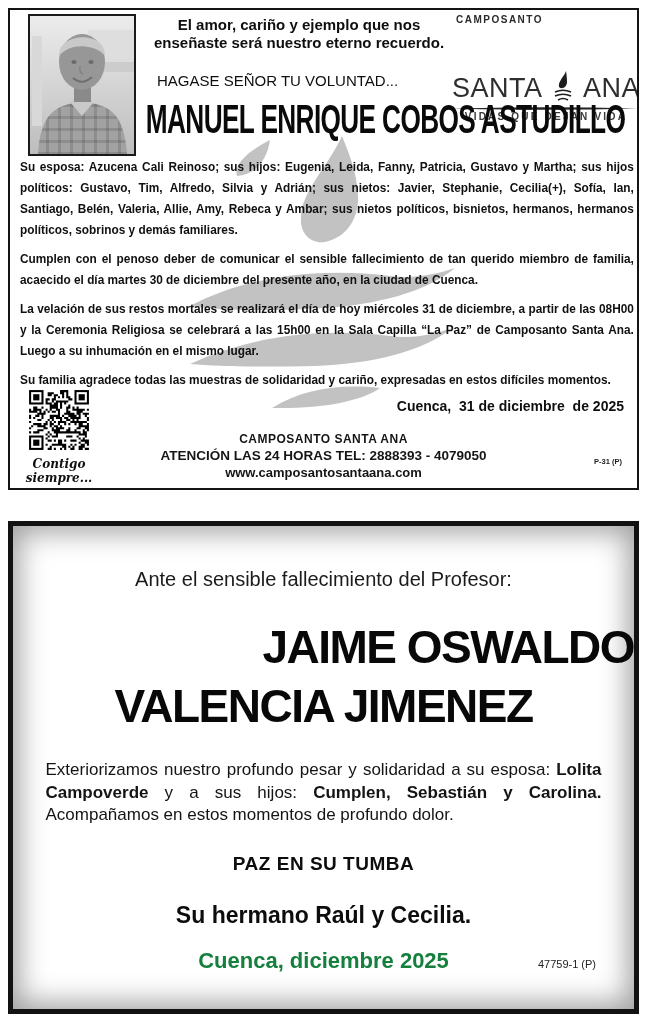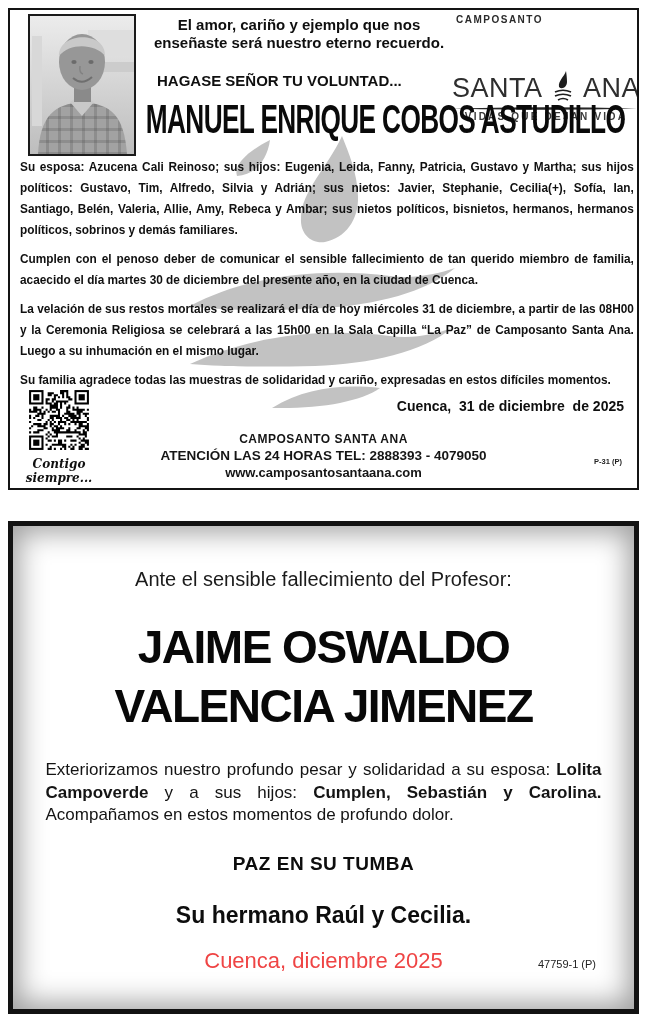--- a/index.html
+++ b/index.html
@@ -8,21 +8,21 @@
 
   
   .obit1{position:absolute;left:8px;top:8px;width:631px;height:482px;
          border:2px solid #141414;box-sizing:border-box;background:#fff;overflow:hidden;}
   .watermark{position:absolute;left:165px;top:112px;z-index:0;}
   .o1-head{position:relative;height:146px;z-index:1;}
   .photo{position:absolute;left:18px;top:4px;width:108px;height:142px;
          border:2px solid #1a1a1a;box-sizing:border-box;overflow:hidden;background:#d7d7d7;}
   .quote{position:absolute;left:128px;top:6px;width:322px;text-align:center;
          font-size:15px;font-weight:bold;line-height:18px;color:#0f0f0f;}
-  .hagase{position:absolute;left:147px;top:62px;font-size:15px;font-weight:bold;color:#0f0f0f;}
+  .hagase{position:absolute;left:147px;top:62px;font-size:15px;font-weight:normal;color:#0f0f0f;}
   .o1-name{position:absolute;left:126px;right:2px;top:86px;display:flex;justify-content:center;}
   .o1-name span{display:inline-block;white-space:nowrap;font-size:41px;font-weight:bold;
          letter-spacing:-1px;color:#0a0a0a;transform:scaleX(0.64);}
   .logo{position:absolute;left:442px;top:4px;width:188px;text-align:left;color:#2b2b2b;}
   .logo-top{font-size:10px;font-weight:bold;letter-spacing:1.5px;margin-left:4px;color:#2b2b2b;}
   .logo-row{display:flex;align-items:flex-end;justify-content:space-between;margin-top:1px;}
   .logo-row .nm{font-size:27px;font-weight:400;letter-spacing:0.5px;line-height:30px;color:#2e2e2e;margin-top:47px;}
   .logo-flame{margin-bottom:2px;}
   .logo-lens{display:block;margin-top:3px;}
   .logo-tag{font-size:10px;font-weight:bold;letter-spacing:2.2px;text-align:center;
@@ -41,27 +41,27 @@
   .o1-contact .c2{font-size:13.5px;font-weight:bold;margin-top:2px;}
   .o1-contact .c3{font-size:13px;font-weight:bold;margin-top:2px;}
   .o1-ref{position:absolute;right:15px;bottom:22px;font-size:7.5px;font-weight:bold;color:#222;}
 
   
   .obit2{position:absolute;left:8px;top:521px;width:631px;height:493px;
          border:5px solid #121212;box-sizing:border-box;background:#fff;text-align:center;
          box-shadow:inset 0 0 28px 6px rgba(0,0,0,0.38);overflow:hidden;}
   .o2-intro{margin-top:42px;font-size:20px;font-weight:normal;color:#1b1b1b;}
   .o2-name{font-size:46px;font-weight:bold;letter-spacing:-1.5px;line-height:59px;color:#080808;}
-  .o2-name.first{margin-top:27px;}
+  .o2-name.first{margin-top:27px;text-align:right;}
   .o2-body{width:556px;margin:23px auto 0 auto;font-size:17px;line-height:22.5px;
            text-align:justify;color:#141414;}
   .o2-body b{font-weight:bold;}
   .o2-motto{margin-top:26px;font-size:19px;font-weight:bold;letter-spacing:0.5px;color:#0d0d0d;}
   .o2-sign{margin-top:27px;font-size:23px;font-weight:bold;color:#0d0d0d;}
-  .o2-date{margin-top:19px;font-size:22px;font-weight:normal;color:#ef4444;}
+  .o2-date{margin-top:19px;font-size:22px;font-weight:bold;color:#15803d;}
   .o2-ref{position:absolute;top:432px;right:38px;font-size:11px;color:#222;}
 </style>
 </head>
 <body>
 
 <div class="page">
 
   <section class="obit1">
 
     <svg class="watermark" width="290" height="300" viewBox="0 0 290 300" fill="#c2c2c2" xmlns="http://www.w3.org/2000/svg">

